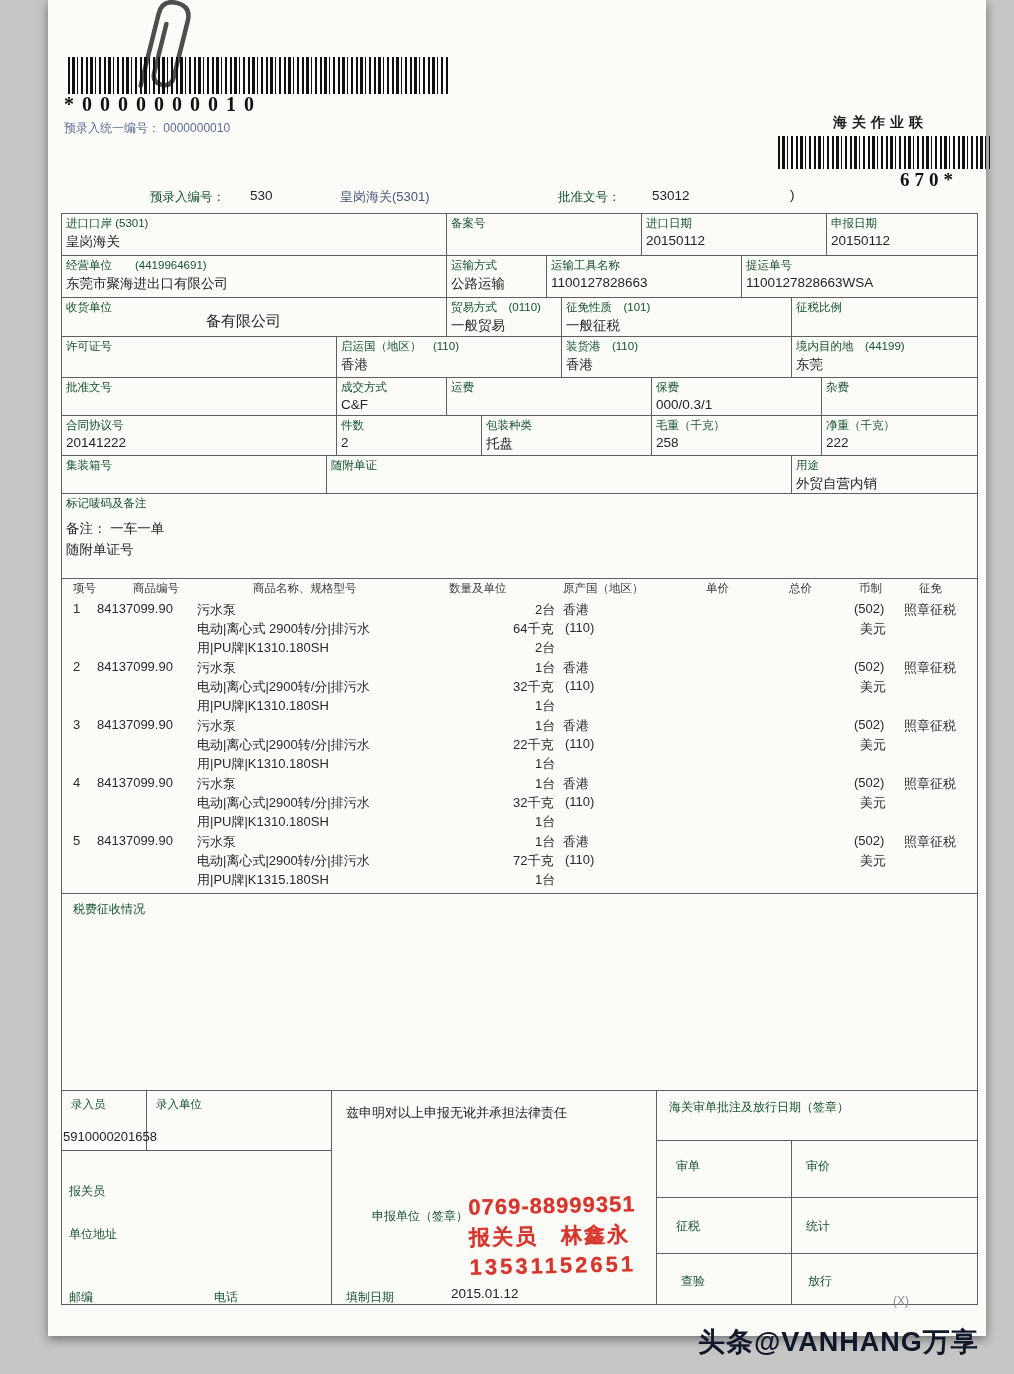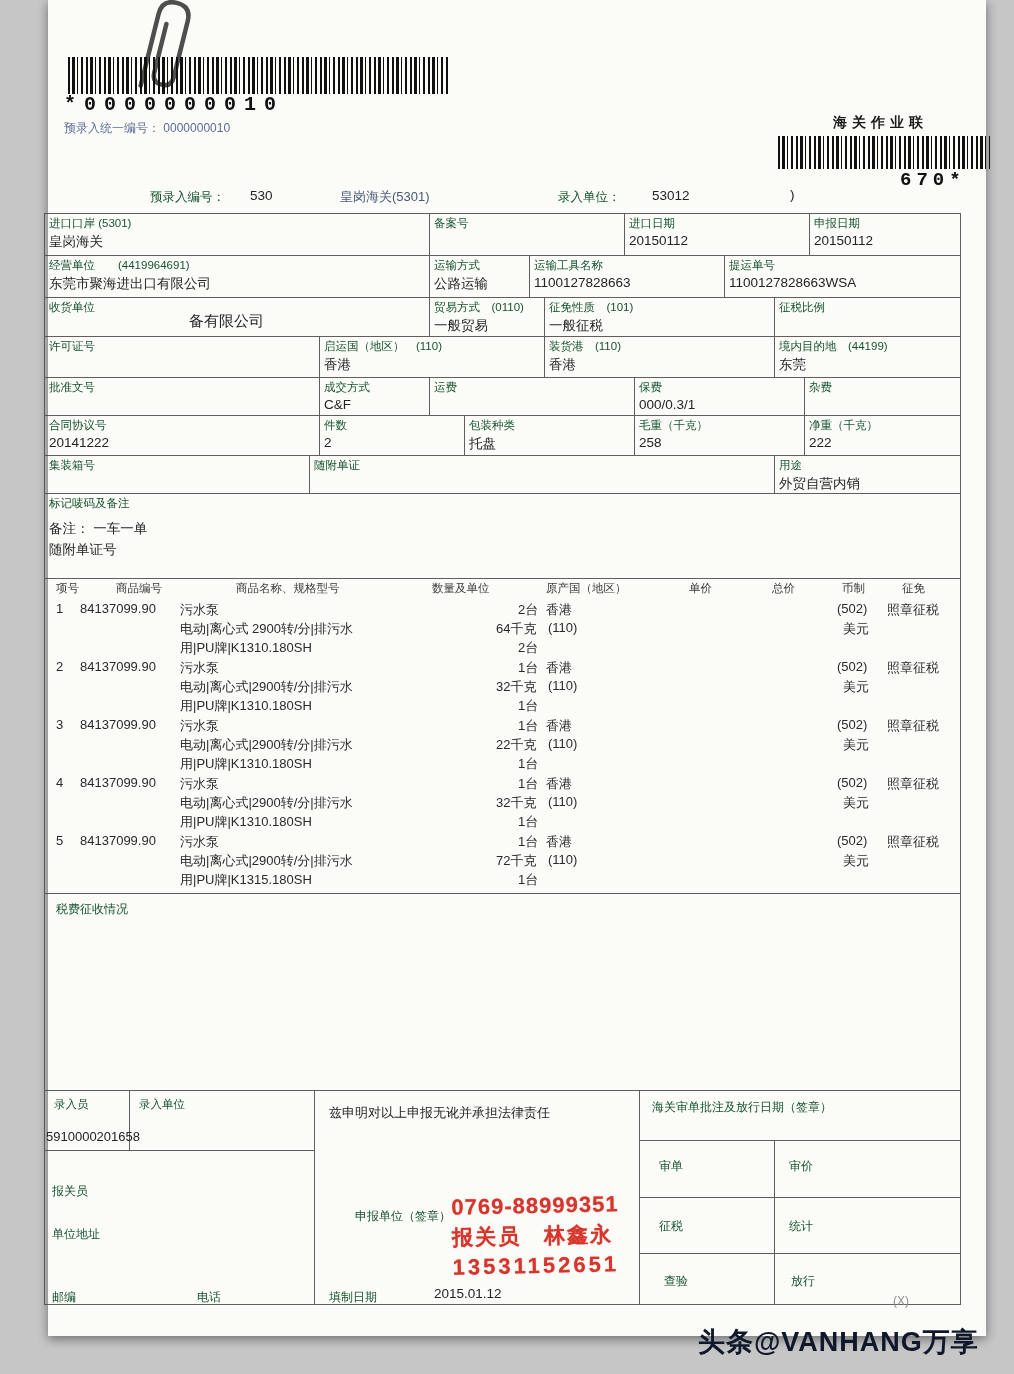--- a/index.html
+++ b/index.html
@@ -2,28 +2,28 @@
 <html><head>
 <meta charset="utf-8">
 <style>
   html,body{margin:0;padding:0;}
   body{background:#b9b9b9;font-family:"Liberation Sans", sans-serif;}
   .shot{position:relative;width:1014px;height:1374px;background:#c6c6c6;overflow:hidden;}
   .sheet{position:absolute;left:48px;top:0;width:938px;height:1336px;background:#fbfbf8;box-shadow:0 3px 10px rgba(0,0,0,.45);}
   .barcode{position:absolute;background:repeating-linear-gradient(90deg,#101010 0px,#101010 2px,transparent 2px,transparent 4px,#101010 4px,#101010 7px,transparent 7px,transparent 9px,#101010 9px,#101010 10px,transparent 10px,transparent 13px,#101010 13px,#101010 15px,transparent 15px,transparent 18px);}
   .lbl{position:absolute;font-size:11.5px;color:#14532d;white-space:nowrap;}
   .val{position:absolute;font-size:13.5px;color:#242424;white-space:nowrap;}
-  .mono{font-family:Liberation Mono, monospace;}
+  .mono{font-family:Liberation Serif, serif;}
   .title{position:absolute;left:282px;top:139px;font-size:25px;font-weight:bold;letter-spacing:3px;color:#161616;white-space:nowrap;}
   .copylabel{position:absolute;left:833px;top:114px;font-size:14px;letter-spacing:5px;color:#1c1c1c;font-weight:bold;white-space:nowrap;}
   .bctext{position:absolute;left:64px;top:93px;font-size:20px;font-weight:bold;letter-spacing:8px;color:#111;}
   .bctext2{position:absolute;left:900px;top:169px;font-size:19px;font-weight:bold;letter-spacing:5px;color:#111;}
   .blurline{position:absolute;left:64px;top:120px;font-size:12px;color:#5b6c94;filter:blur(.4px);white-space:nowrap;}
   .office{position:absolute;font-size:13px;color:#4a5878;filter:blur(.3px);white-space:nowrap;}
-  .form{position:absolute;left:44px;top:213px;width:917px;height:1093px;}
+  .form{position:absolute;left:61px;top:213px;width:917px;height:1093px;}
   .grid{position:absolute;left:0;top:0;}
   .grow{position:absolute;left:0;width:917px;height:57px;}
   .g{position:absolute;font-size:13px;color:#2a2a2a;white-space:nowrap;}
   .gno{left:12px;top:1px}.gcode{left:36px;top:1px}.gname{left:136px;top:1px}
   .gqty1{left:474px;top:1px}.gorigin{left:502px;top:1px}.gccode{left:793px;top:1px}.glevy{left:843px;top:1px}
   .gspec2{left:136px;top:20px}.gqty2{left:452px;top:20px}.gocode{left:504px;top:20px}.gcurr{left:799px;top:20px}
   .gspec3{left:136px;top:39px}.gqty3{left:474px;top:39px}
   .ghead{position:absolute;font-size:11.5px;color:#3c3c3c;white-space:nowrap;top:368px;}
   .stamp{position:absolute;left:408px;top:978px;color:#d6352c;font-weight:bold;transform:rotate(-1.2deg);text-shadow:0 0 1px rgba(214,53,44,.65);}
   .stamp .s1{display:block;font-size:22px;letter-spacing:1px;line-height:30px;}
@@ -49,21 +49,21 @@
   <div class="blurline">预录入统一编号：  0000000010</div>
 
   <div class="copylabel">海关作业联</div>
   <div class="barcode" style="left:778px;top:136px;width:212px;height:33px;"></div>
   <div class="bctext2 mono">670*</div>
 
 
   <span class="lbl" style="left:150px;top:189px;font-size:12.5px;">预录入编号：</span>
   <span class="val" style="left:250px;top:188px;">530</span>
   <span class="office" style="left:340px;top:188px;">皇岗海关(5301)</span>
-  <span class="lbl" style="left:558px;top:189px;font-size:12.5px;">录入单位：</span>
+  <span class="lbl" style="left:558px;top:189px;font-size:12.5px;">批准文号：</span>
   <span class="val" style="left:652px;top:188px;">53012</span>
   <span class="val" style="left:790px;top:187px;">)</span>
 
   <div class="form">
 
     <svg class="grid" width="917" height="1093">
       <g stroke="#4f4f4f" stroke-width="1" shape-rendering="crispEdges" opacity="0.9">
         <line x1="0" y1="0.5" x2="917" y2="0.5"></line>
         <line x1="0" y1="42.5" x2="917" y2="42.5"></line>
         <line x1="0" y1="84.5" x2="917" y2="84.5"></line>

